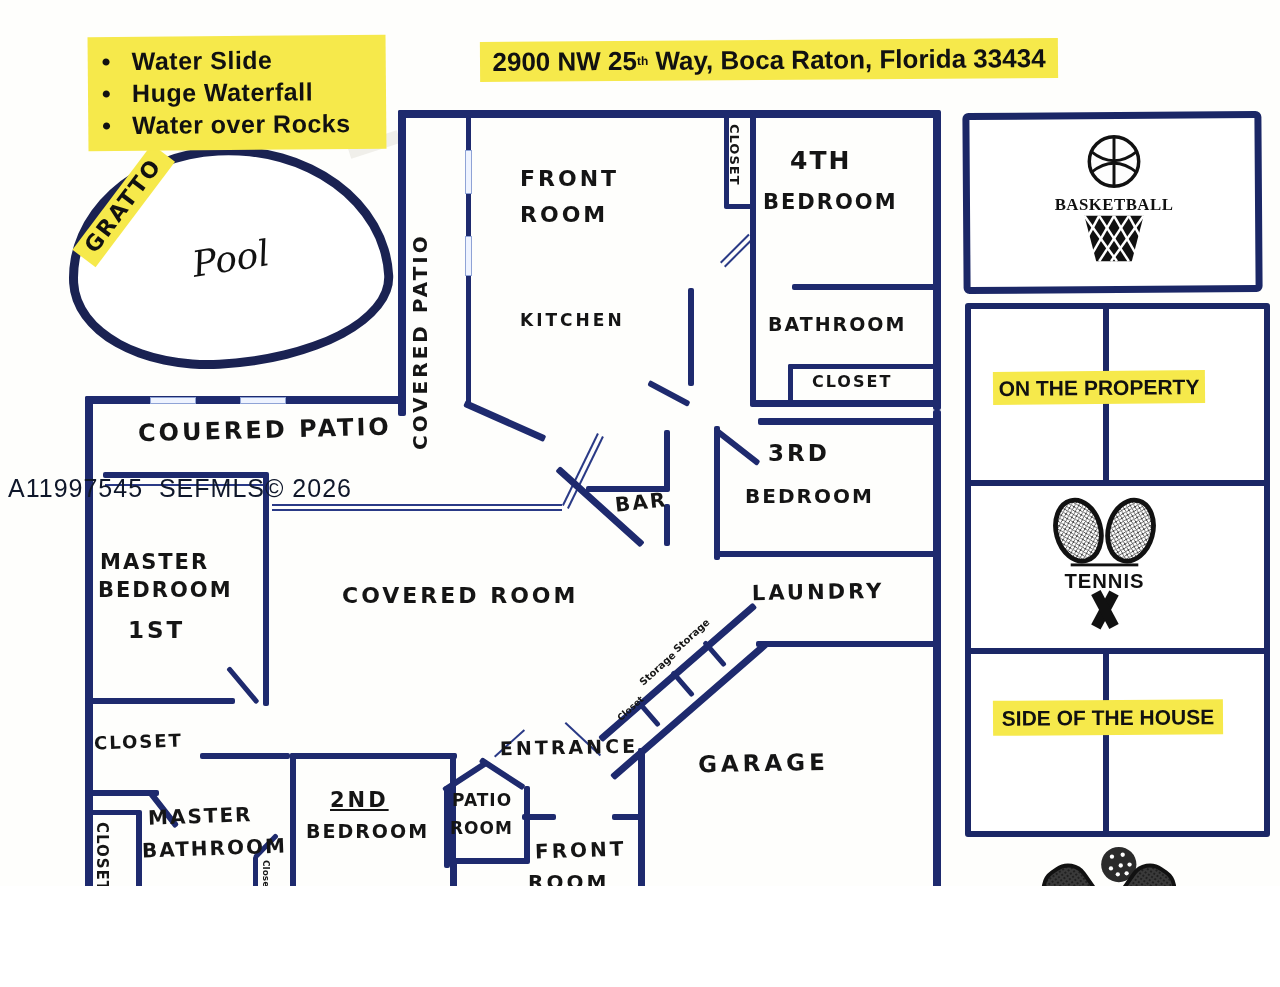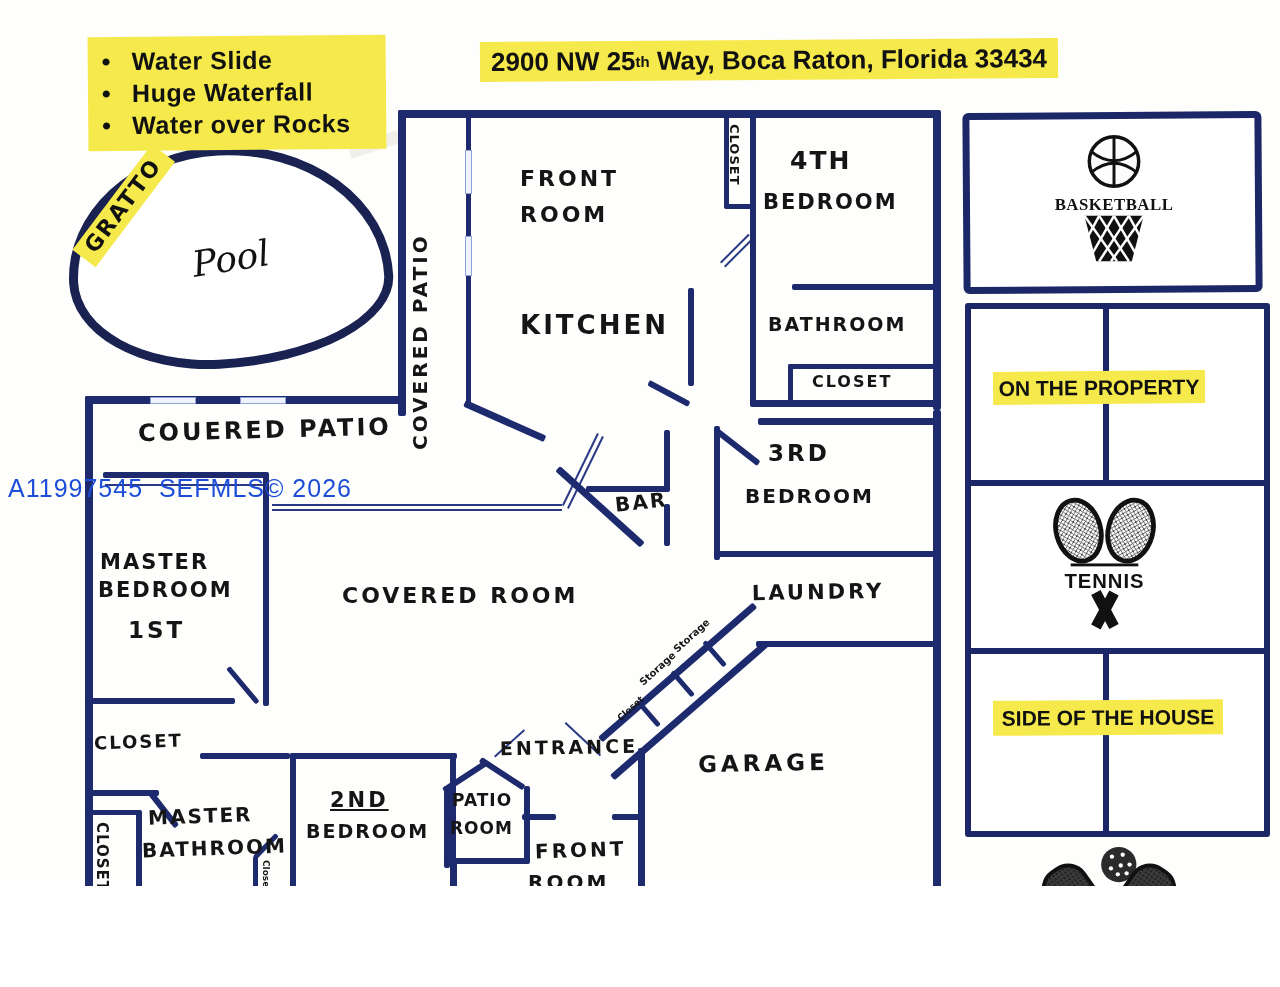--- a/index.html
+++ b/index.html
@@ -18,22 +18,22 @@
   .hl{position:absolute;background:#f6e94b;color:#111;font-weight:bold;z-index:30;
       display:flex;align-items:center;justify-content:center;white-space:nowrap;}
   .smudge{position:absolute;background:#e6e4de;opacity:.6;z-index:1;}
   
   #features{position:absolute;left:88px;top:36px;width:274px;padding:8px 10px 10px 14px;
             background:#f6e94b;transform:rotate(-.5deg);z-index:30;}
   #features .fline{font-size:25px;font-weight:bold;color:#111;line-height:32px;letter-spacing:.5px;}
   #features .dot{display:inline-block;width:30px;}
   #address{position:absolute;left:480px;top:40px;width:578px;height:40px;font-size:26px;
            font-weight:bold;transform:rotate(-.4deg);}
-  #address sup{font-size:15px;}
-  #watermark{position:absolute;left:8px;top:474px;font-size:25px;color:#1d4ed8;
+  #address sup{font-size:12px;}
+  #watermark{position:absolute;left:8px;top:474px;font-size:25px;color:#0f172a;
              letter-spacing:1px;z-index:40;white-space:pre;}
   
   #pool{position:absolute;left:68px;top:146px;width:306px;height:204px;border:9px solid #1a2252;
         border-radius:48% 52% 55% 45% / 58% 62% 38% 42%;transform:rotate(-3deg);z-index:5;background:#fff;}
   #pool-label{position:absolute;left:192px;top:238px;font-family:"DejaVu Serif",serif;font-style:italic;
               font-size:36px;color:#111;transform:rotate(-9deg);z-index:20;}
   #grotto{position:absolute;left:84px;top:244px;transform:rotate(-53deg);transform-origin:left center;
           background:#f6e94b;padding:1px 10px 3px 10px;font-weight:bold;font-size:22px;letter-spacing:2px;
           font-family:"DejaVu Sans",sans-serif;color:#111;z-index:25;}
   
@@ -146,21 +146,21 @@
   <i class="thin" style="left:562px;top:505px;width:80px;transform:rotate(-64deg)"></i>
   <i class="thin" style="left:567px;top:508px;width:80px;transform:rotate(-64deg)"></i>
   <i class="thin" style="left:720px;top:262px;width:40px;transform:rotate(-45deg)"></i>
   <i class="thin" style="left:724px;top:266px;width:40px;transform:rotate(-45deg)"></i>
   <i class="thin" style="left:494px;top:756px;width:40px;transform:rotate(-42deg)"></i>
   <i class="thin" style="left:566px;top:722px;width:48px;transform:rotate(43deg)"></i>
 
   <div class="lbl vtu" style="left:410px;top:150px;height:300px;font-size:20px;letter-spacing:3px;">COVERED PATIO</div>
   <div class="lbl" style="left:520px;top:168px;font-size:22px;letter-spacing:3px;">FRONT</div>
   <div class="lbl" style="left:520px;top:204px;font-size:22px;letter-spacing:3px;">ROOM</div>
-  <div class="lbl" style="left:520px;top:312px;font-size:26px;letter-spacing:3px;">KITCHEN</div>
+  <div class="lbl" style="left:520px;top:312px;font-size:17px;letter-spacing:3px;">KITCHEN</div>
   <div class="lbl vt" style="left:728px;top:124px;font-size:13px;letter-spacing:1px;">CLOSET</div>
   <div class="lbl" style="left:790px;top:148px;font-size:25px;letter-spacing:2px;">4TH</div>
   <div class="lbl" style="left:763px;top:192px;font-size:21px;letter-spacing:2px;">BEDROOM</div>
   <div class="lbl" style="left:768px;top:315px;font-size:19px;letter-spacing:2px;">BATHROOM</div>
   <div class="lbl" style="left:812px;top:374px;font-size:16px;letter-spacing:2px;">CLOSET</div>
   <div class="lbl" style="left:768px;top:442px;font-size:23px;letter-spacing:3px;">3RD</div>
   <div class="lbl" style="left:745px;top:486px;font-size:20px;letter-spacing:2px;">BEDROOM</div>
   <div class="lbl" style="left:752px;top:582px;font-size:21px;letter-spacing:3px;transform:rotate(-1deg);">LAUNDRY</div>
   <div class="lbl" style="left:138px;top:418px;font-size:24px;letter-spacing:3px;transform:rotate(-1.5deg);">COUERED PATIO</div>
   <div class="lbl" style="left:615px;top:492px;font-size:20px;letter-spacing:2px;transform:rotate(-6deg);">BAR</div>

